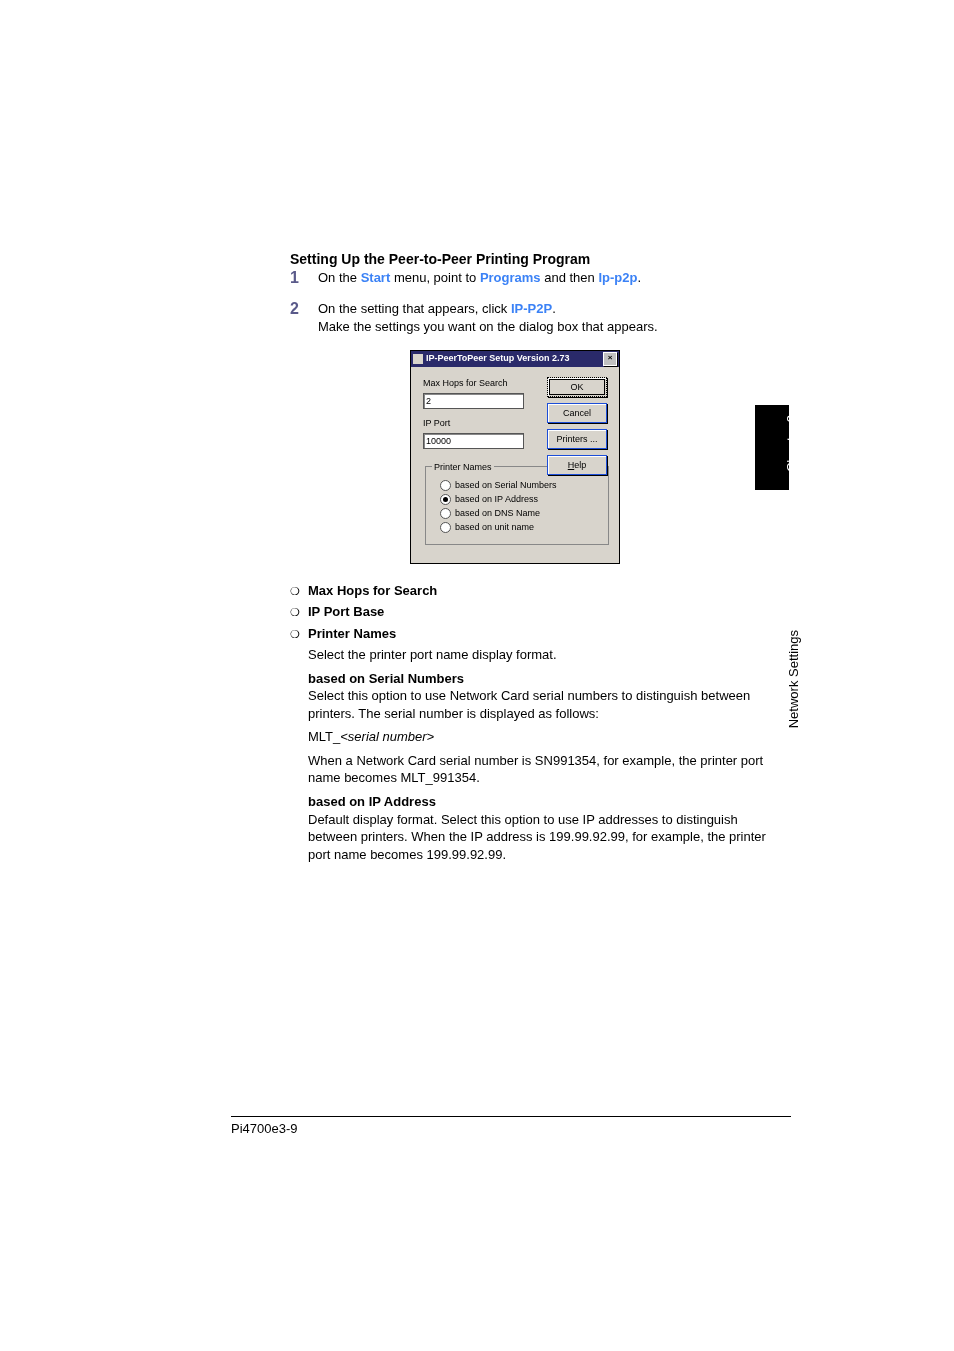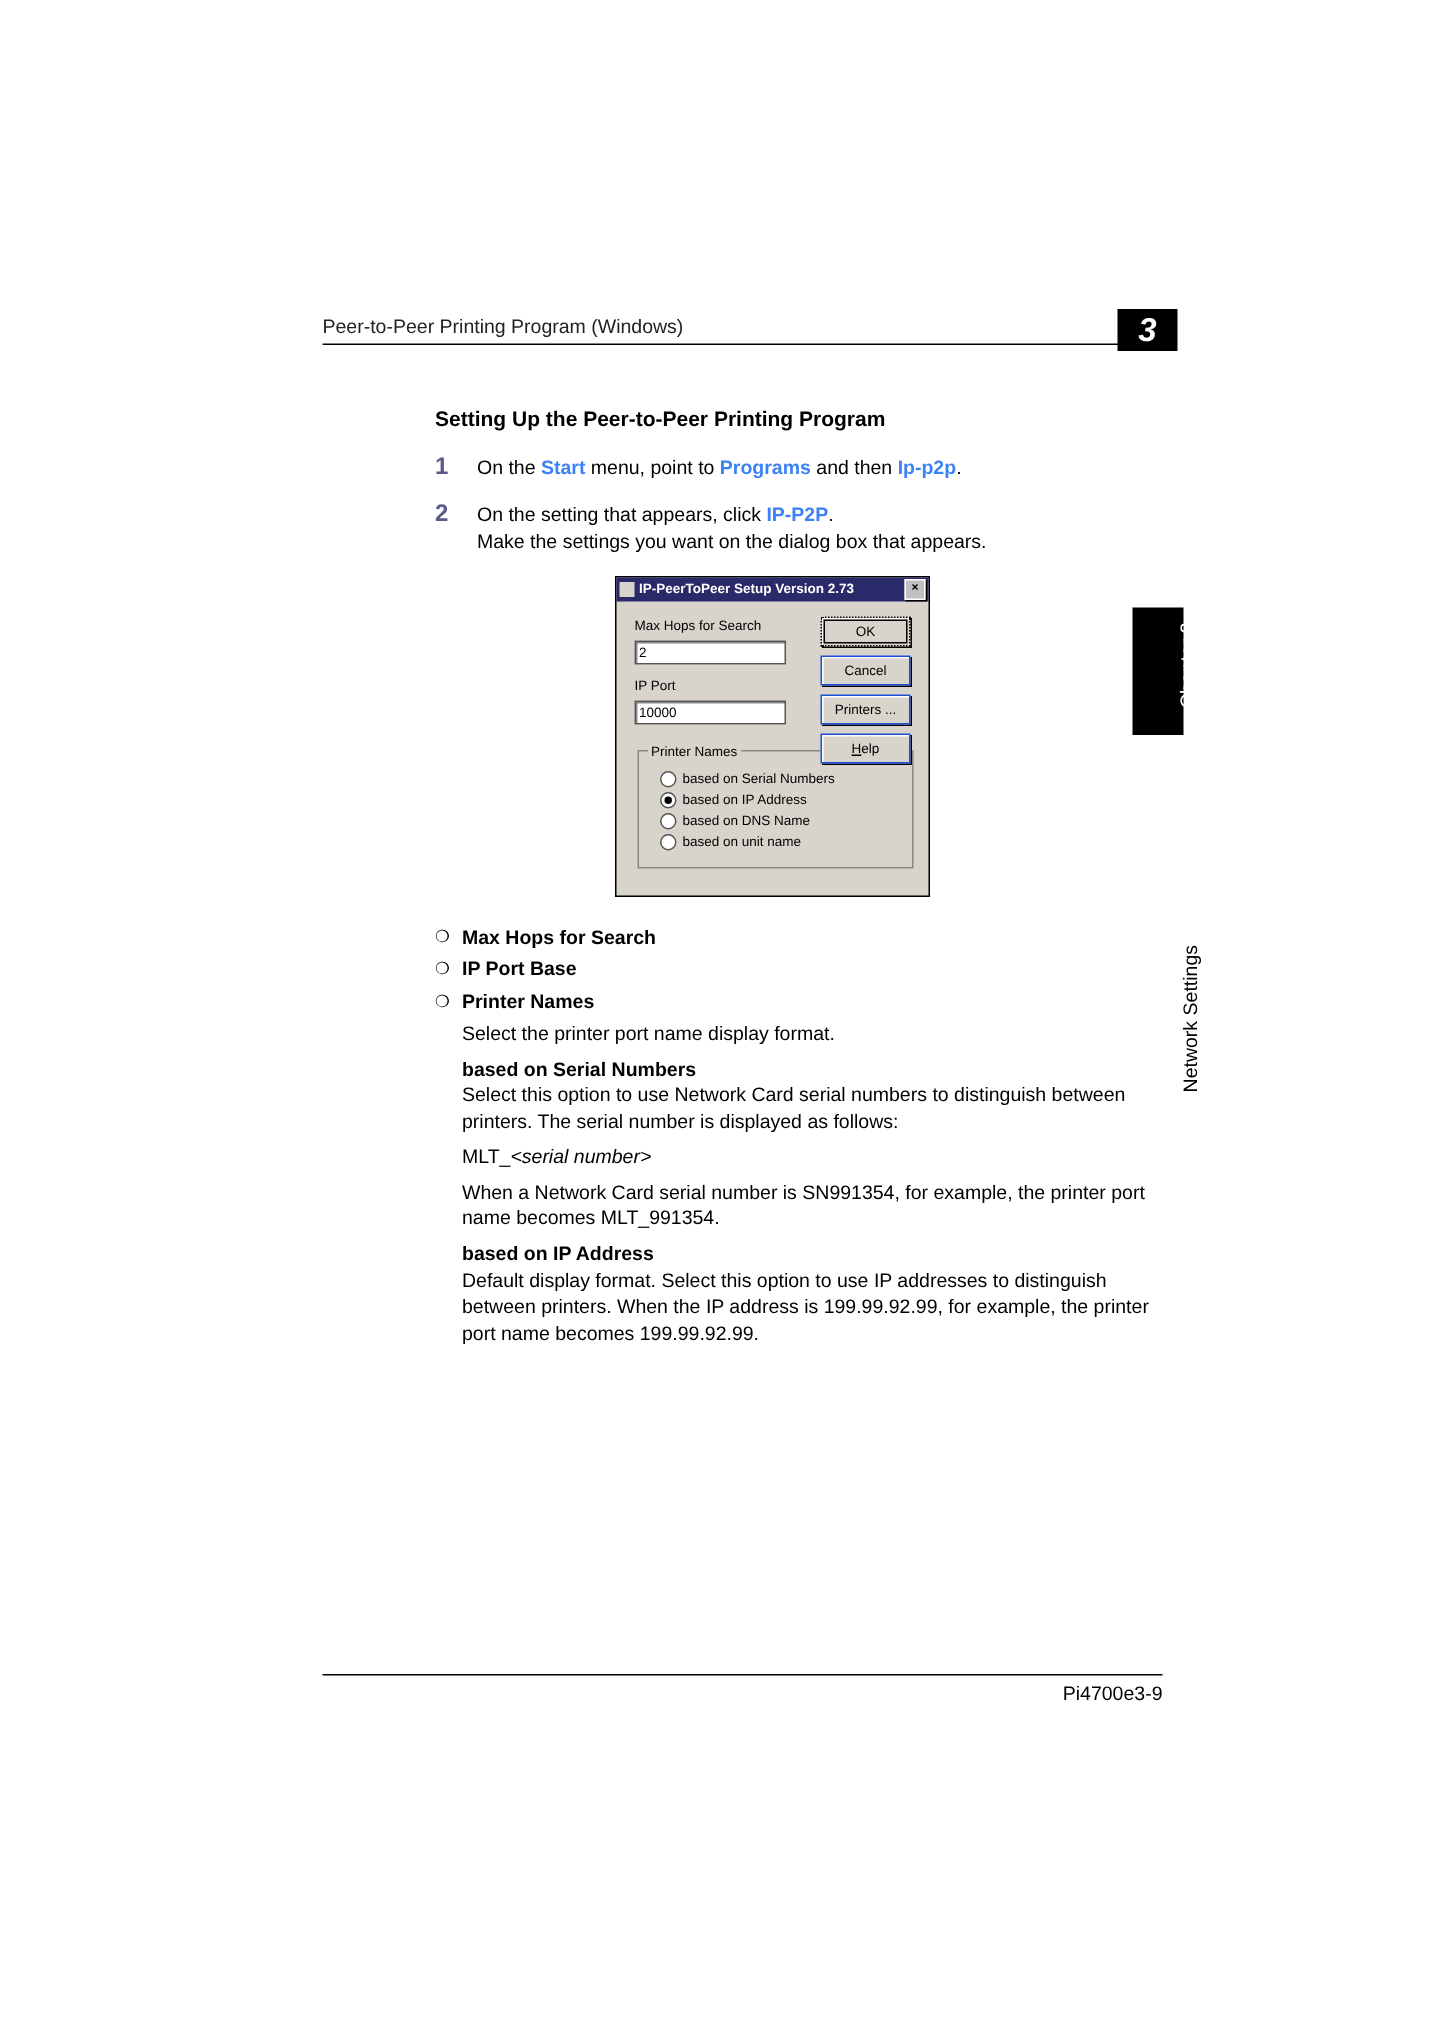--- a/index.html
+++ b/index.html
@@ -73,21 +73,20 @@
   .body {
     margin-top: 40px;
     width: 495px;
     margin-left: 75px;
     font-size: 13px;
     line-height: 1.35;
   }
   .heading4 {
     font-weight: bold;
     font-size: 14px;
-    margin-bottom: 14px;
   }
   .step {
     position: relative;
     margin-bottom: 14px;
     padding-left: 28px;
   }
   .step-num {
     position: absolute;
     left: 0;
     top: -2px;
@@ -241,41 +240,37 @@
     margin-left: 18px;
     margin-bottom: 6px;
   }
   .sub-term {
     font-weight: bold;
     margin-left: 18px;
   }
   .italic { font-style: italic; }
   .footer {
     position: absolute;
-    left: 215px;
+    left: 231px;
     width: 560px;
     bottom: 215px;
     border-top: 1px solid #000;
     padding-top: 4px;
     display: flex;
-    justify-content: flex-end;
+    justify-content: flex-start;
     font-size: 13px;
   }
 </style>
 </head>
 <body>
 
 <div class="page">
 
   <div class="content">
 
-    <div class="running-head">
-      <span>Peer-to-Peer Printing Program (Windows)</span>
-      <span class="chapter-box">3</span>
-    </div>
 
     <div class="body">
       <div class="heading4">Setting Up the Peer-to-Peer Printing Program</div>
 
       <div class="step">
         <span class="step-num">1</span>
         <span>On the </span><span class="soft">Start</span><span> menu, point to </span><span class="soft">Programs</span><span> and then </span><span class="soft">Ip-p2p</span><span>.</span>
       </div>
 
       <div class="step">

